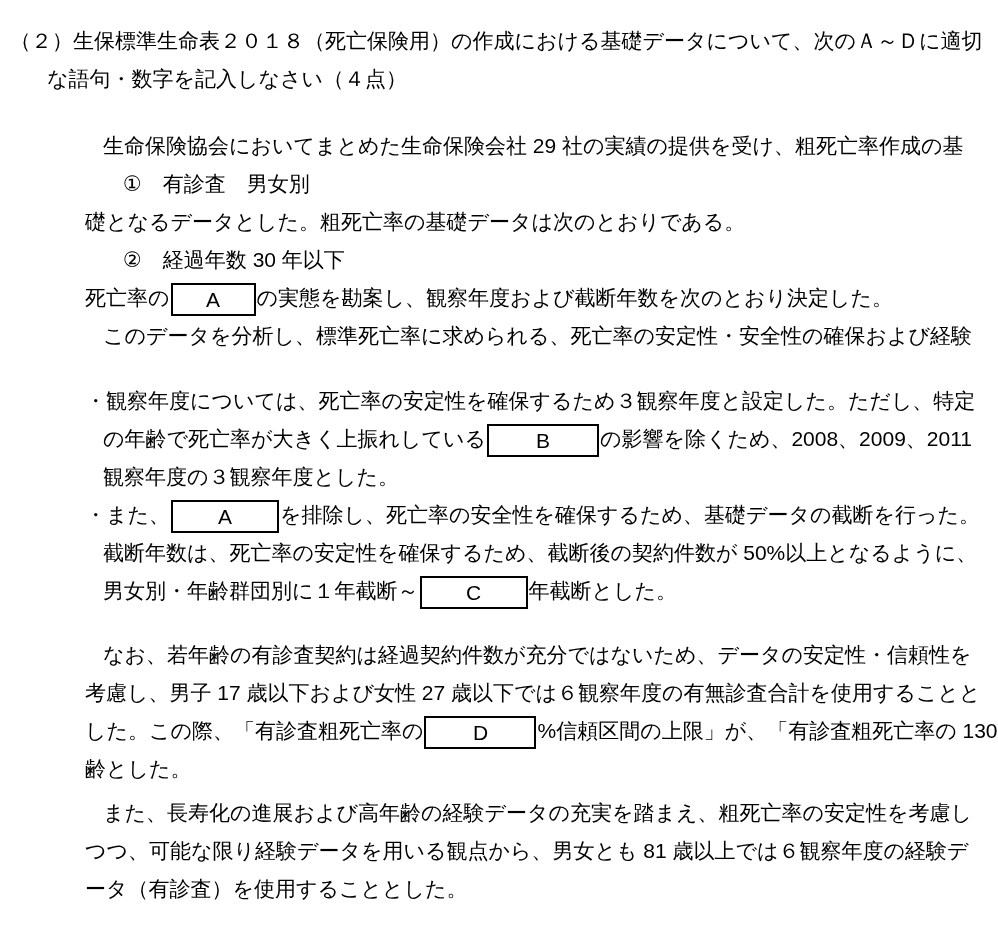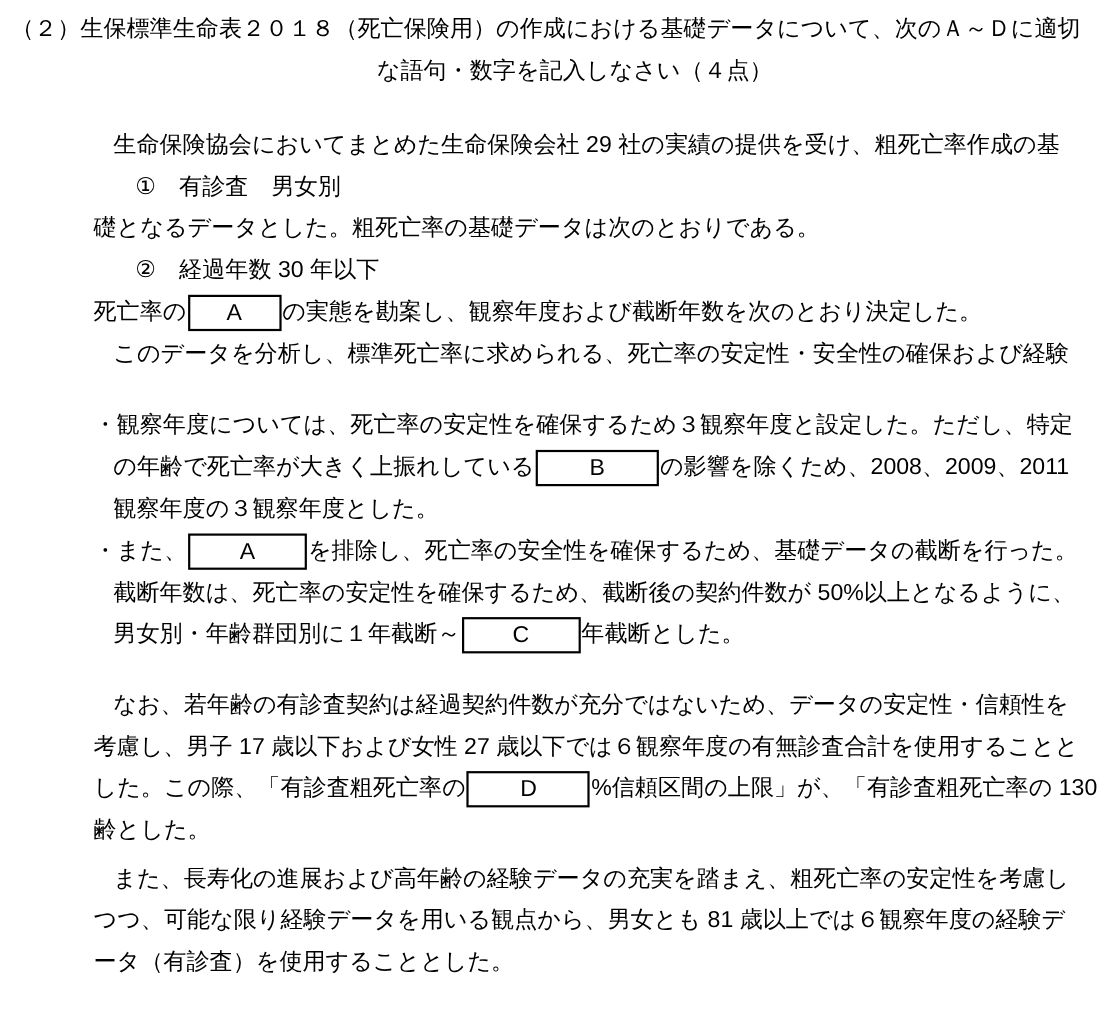--- a/index.html
+++ b/index.html
@@ -6,32 +6,32 @@
   body {
     width:998px; height:927px;
     background:#ffffff;
     color:#000000;
     font-family:"Liberation Sans","DejaVu Sans",sans-serif;
     overflow:hidden;
   }
   .page {
     position:relative;
     width:998px; height:927px;
-    padding-top:8px;
+    padding-top:22px;
     box-sizing:border-box;
     font-size:21px;
   }
   .line {
     height:38px;
     line-height:38px;
     white-space:nowrap;
   }
   
   .heading { margin-left:10px; }
-  .heading .cont { padding-left:37px;text-align:center; }
+  .heading .cont { padding-left:37px; }
   
   .body-block { margin-left:85px; }
   .para1 { margin-top:29px; }
   .bullets { margin-top:27px; }
   .para2 { margin-top:26px; }
   .para3 { margin-top:6px; }
   .ind1 { padding-left:18px; }   
   .ind2 { padding-left:38px; }   
   
   .ansbox {

